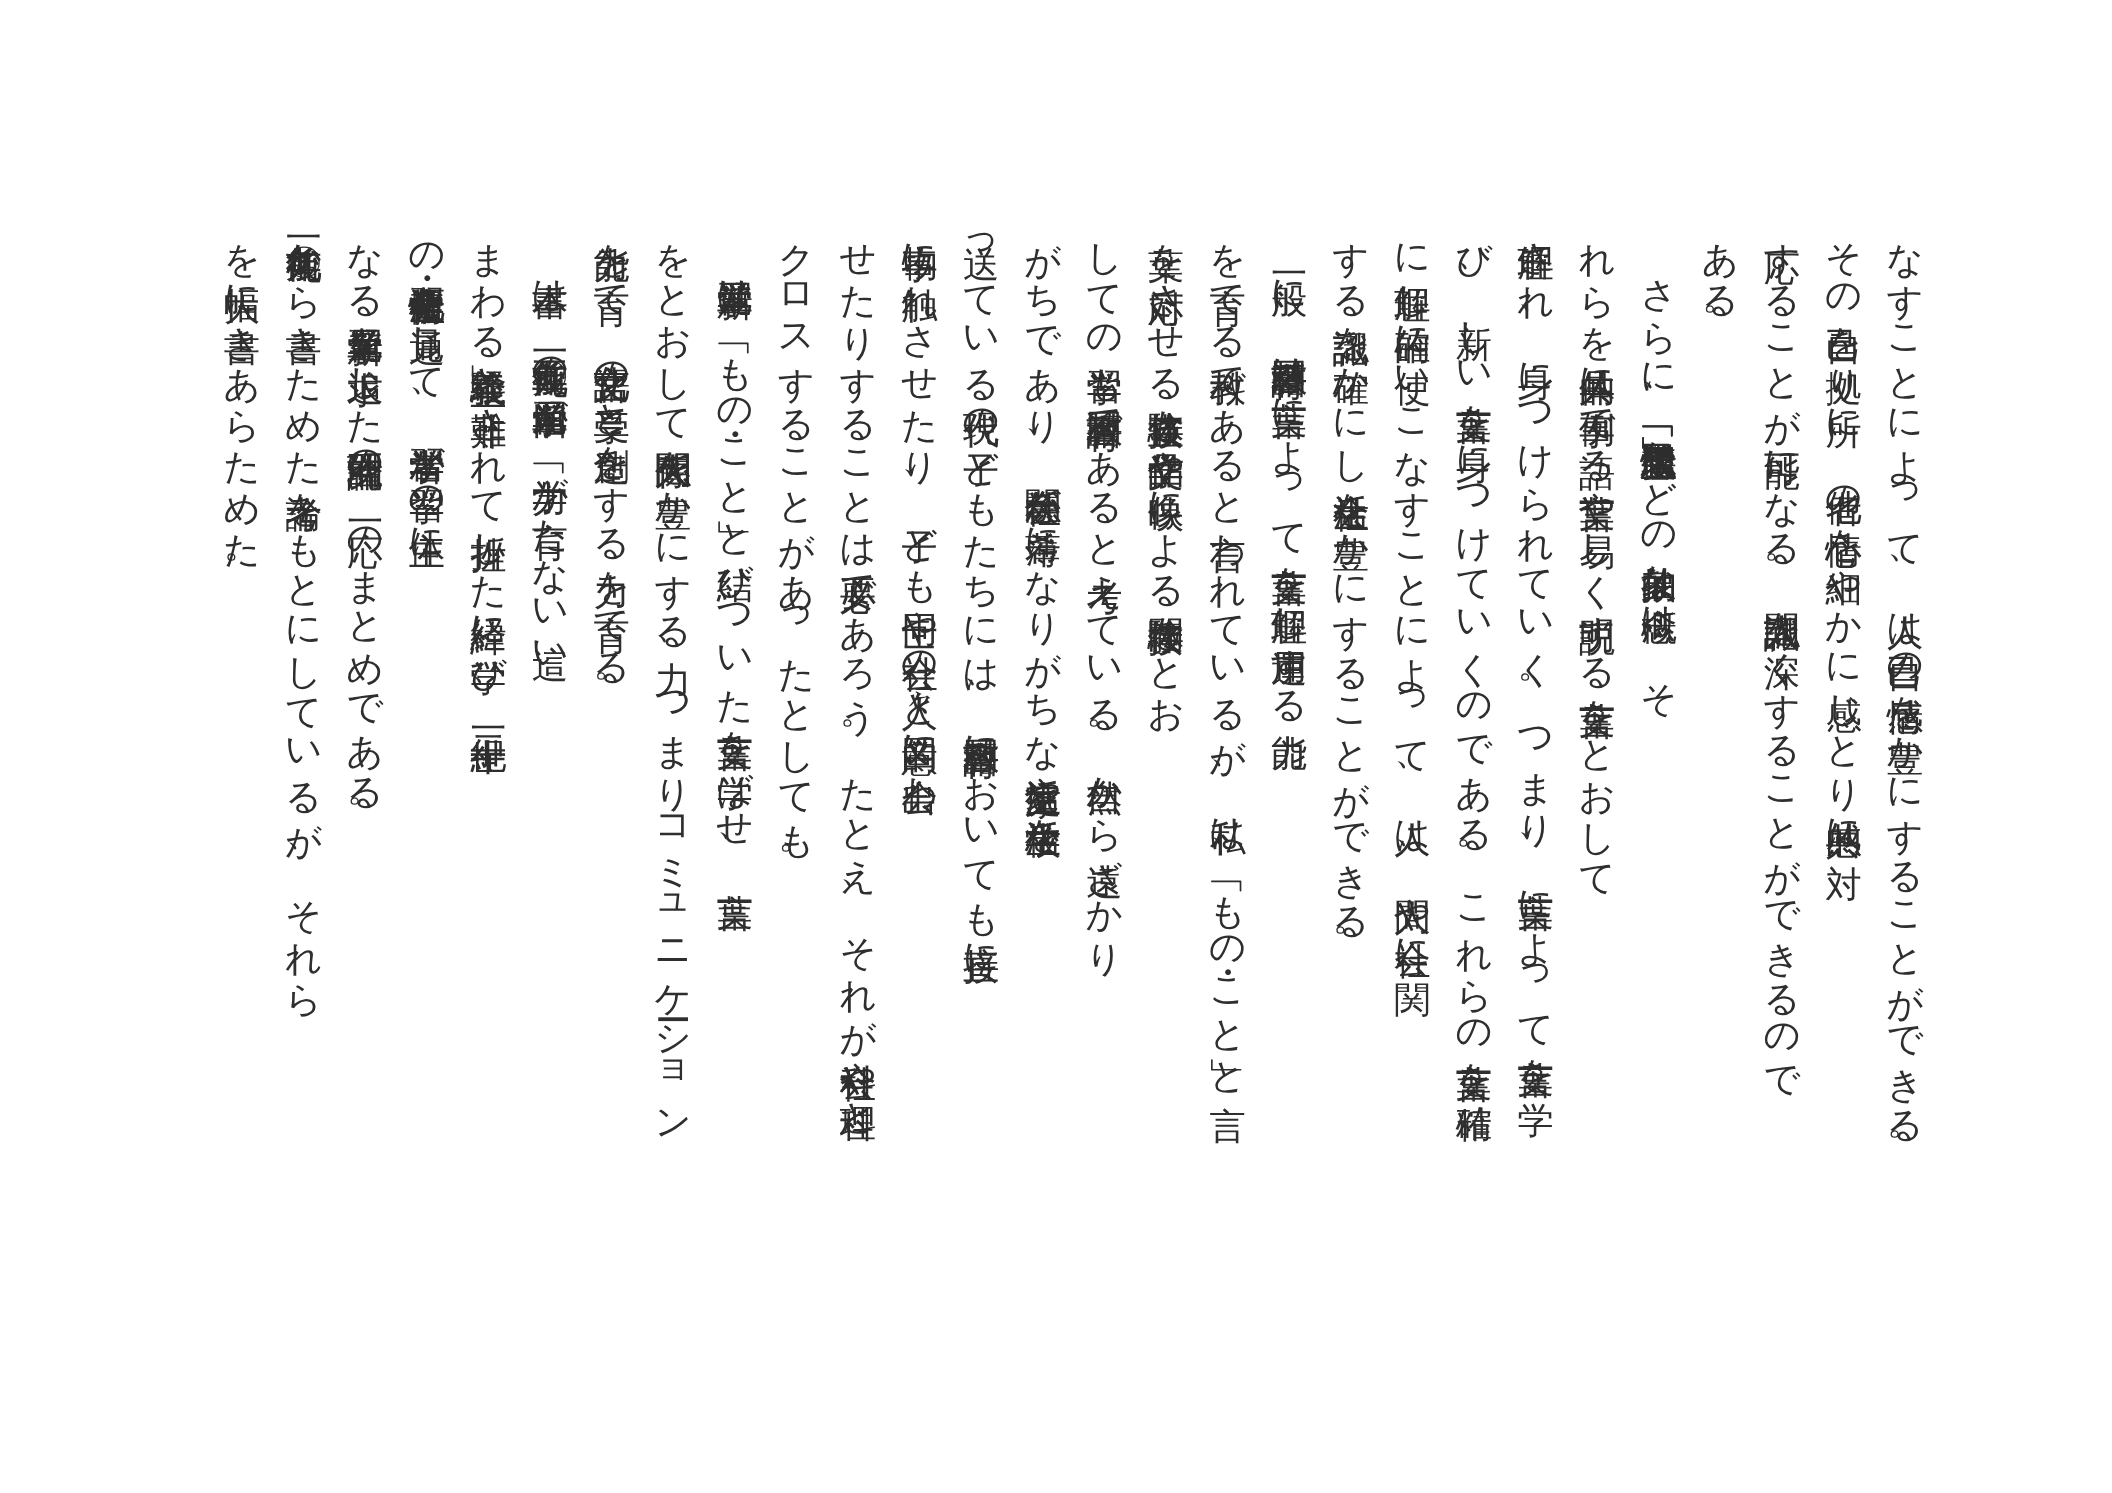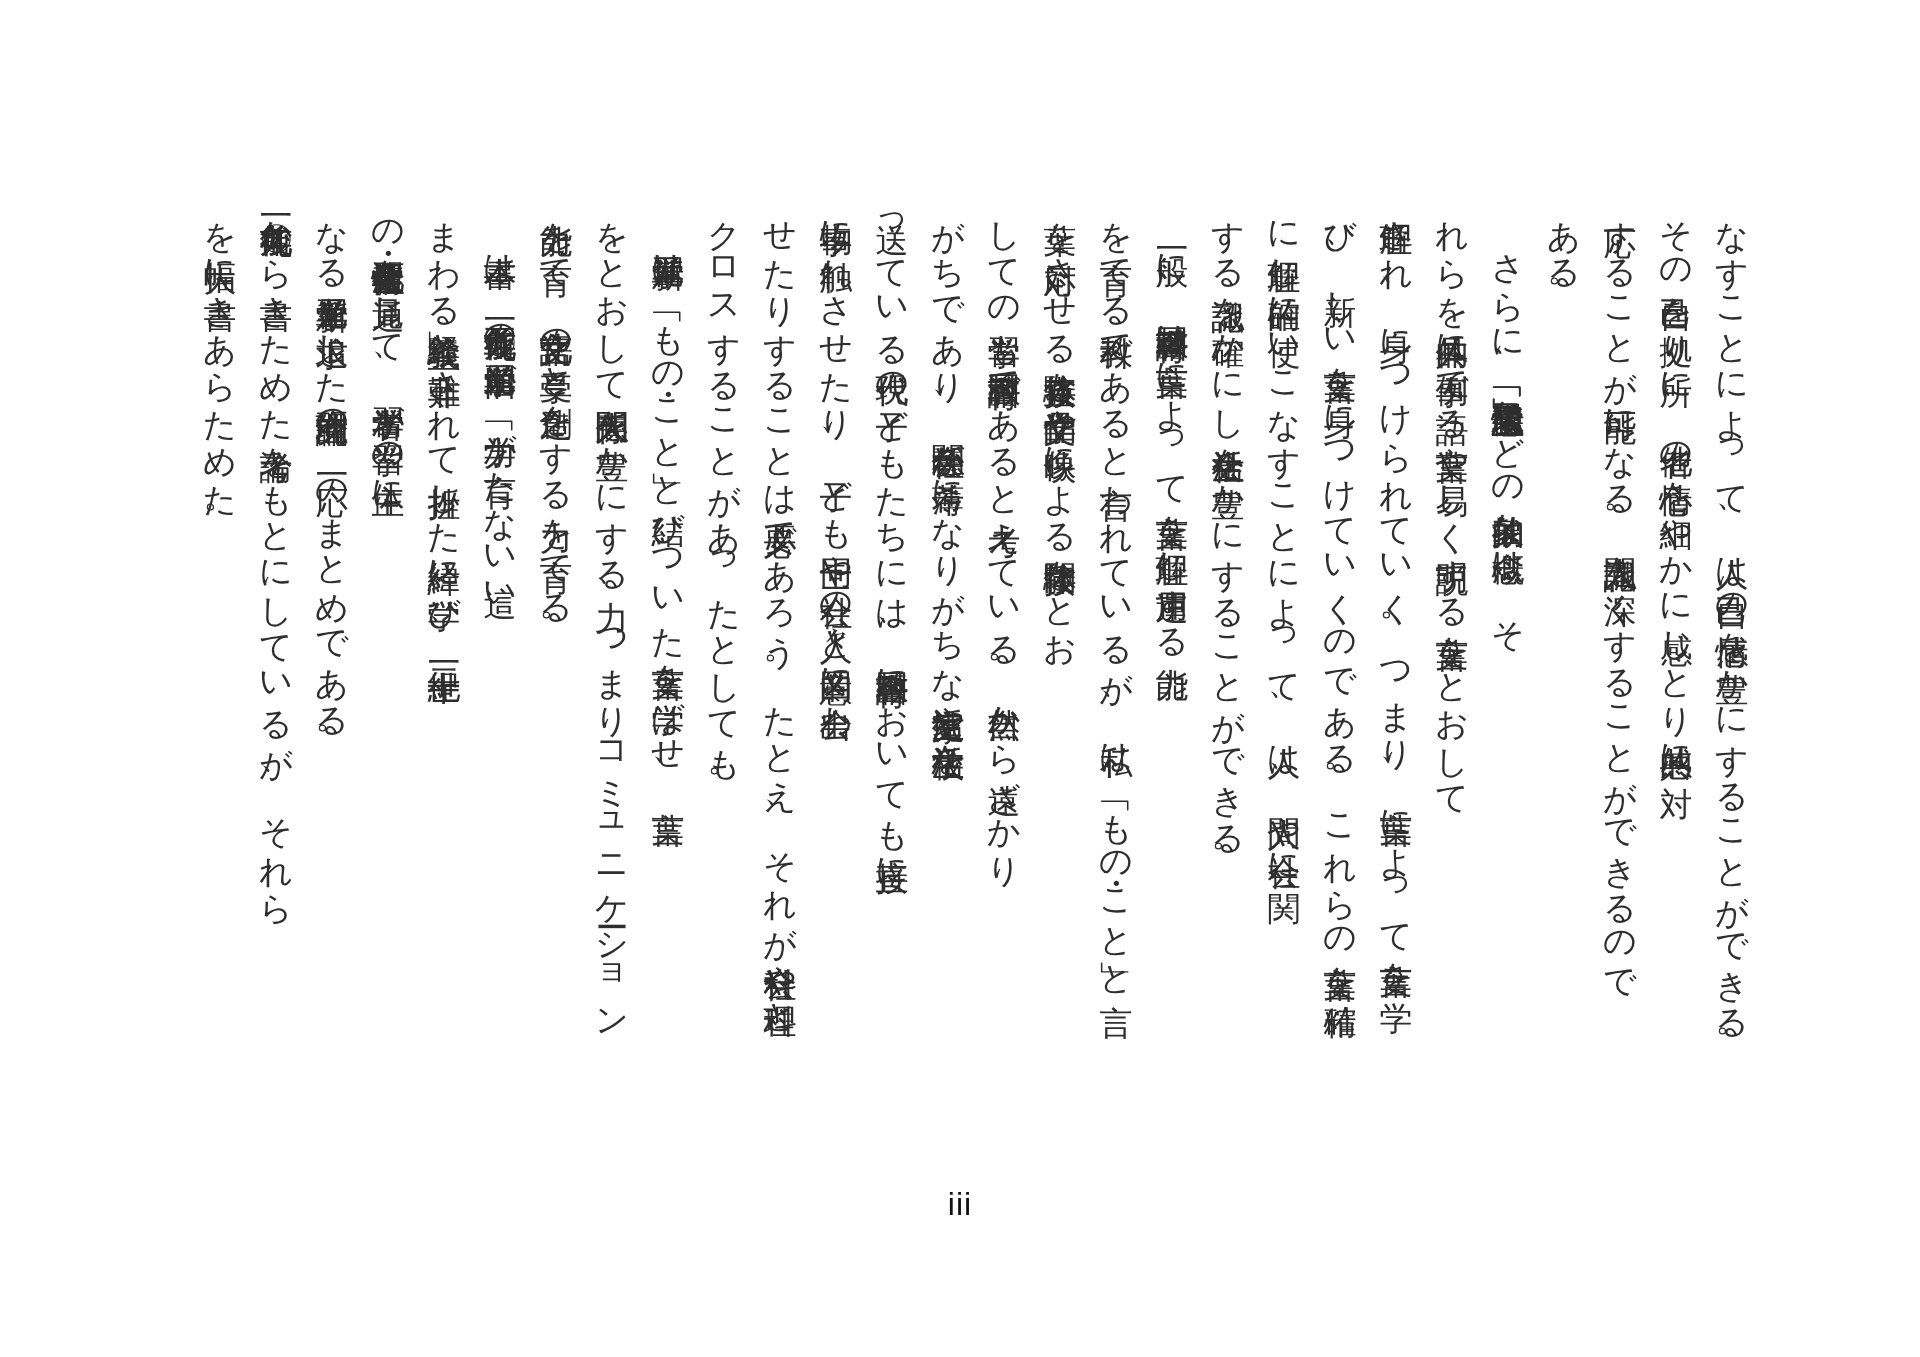--- a/index.html
+++ b/index.html
@@ -80,15 +80,14 @@
 をとおして人間関係を豊かにする力、つまりコミュニケーション
 能力を育て、言語文化の享受と創造をする力を育てる。</p>
     <p class="para indent">本書は、一九五〇年前後の旧単元学習が、「学力が育たない這い
 まわる経験主義」と非難されて挫折した経緯に学び、二十一世紀
 の情報化社会・生涯学習社会を見通して、学習者が学習の主体に
 なる新単元学習を追求した理論的研究の、一応のまとめである。
 一九九〇年前後から書きためた論考をもとにしているが、それら
 を大幅に書きあらためた。</p>
   </div>
 
-  <div class="page-number">iii</div>
 
 </div>
 
 </body></html>

